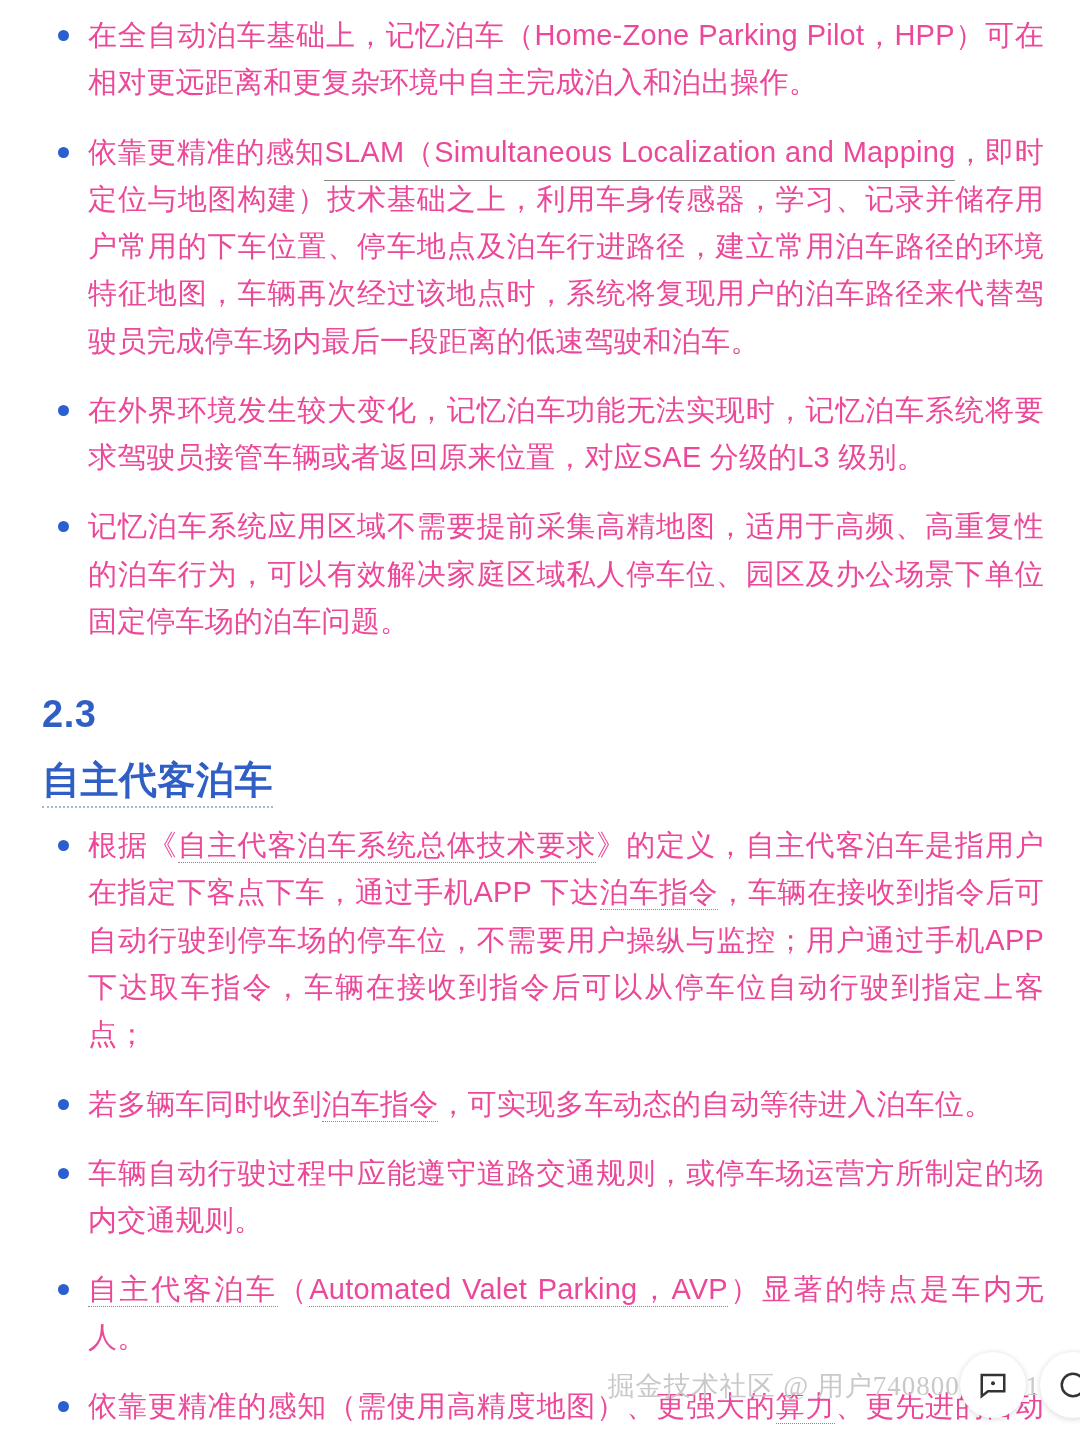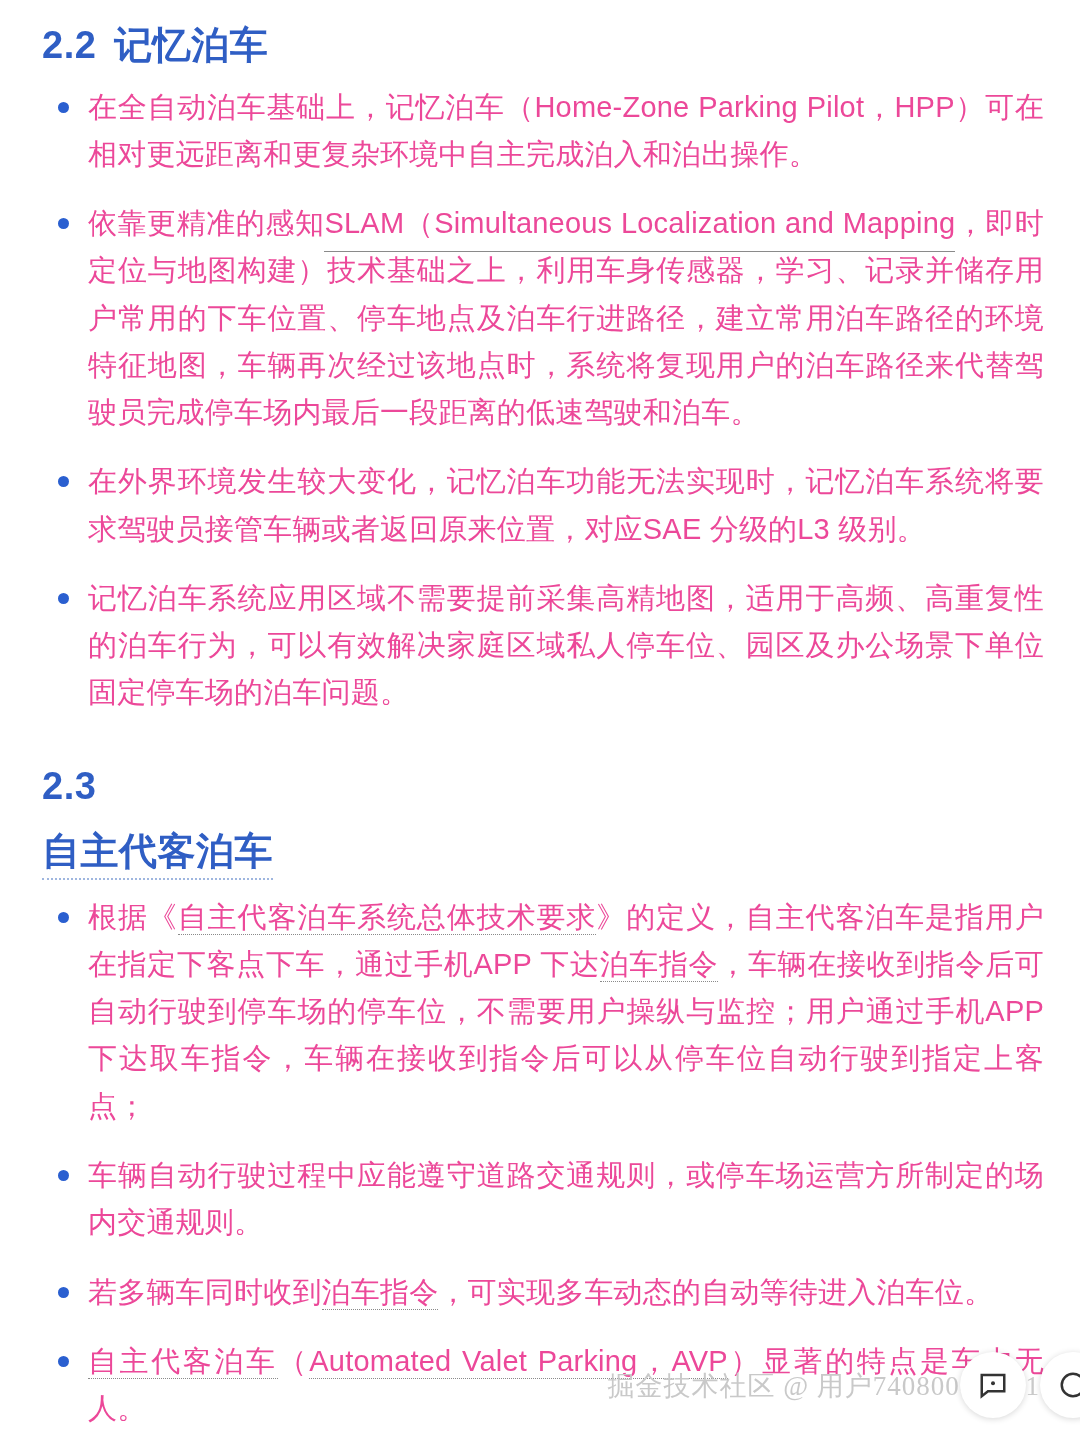--- a/index.html
+++ b/index.html
@@ -110,24 +110,20 @@
     align-items: center;
     justify-content: center;
   }
   .fab svg { display: block; }
 </style>
 </head>
 <body>
 
 <div class="doc">
 
-  <h2 class="section-heading">
-    <span class="num">2.2</span>
-    <span class="txt">记忆泊车</span>
-  </h2>
 
   <ul class="bullets">
     <li>
       <span><span>在全自动泊车基础上，记忆泊车（Home-Zone Parking Pilot，HPP）可在相对更远距离和更复杂环境中自主完成泊入和泊出操作。</span></span>
     </li>
     <li>
       <span><span>依靠更精准的感知</span><span class="u-solid">SLAM（Simultaneous Localization and Mapping</span><span>，即时定位与地图构建）技术基础之上，利用车身传感器，学习、记录并储存用户常用的下车位置、停车地点及泊车行进路径，建立常用泊车路径的环境特征地图，车辆再次经过该地点时，系统将复现用户的泊车路径来代替驾驶员完成停车场内最后一段距离的低速驾驶和泊车。</span></span>
     </li>
     <li>
       <span><span>在外界环境发生较大变化，记忆泊车功能无法实现时，记忆泊车系统将要求驾驶员接管车辆或者返回原来位置，对应SAE 分级的L3 级别。</span></span>
@@ -140,24 +136,24 @@
   <h2 class="section-heading spaced">
     <span class="num">2.3</span>
     <span class="txt heading-dotted">自主代客泊车</span>
   </h2>
 
   <ul class="bullets">
     <li>
       <span><span>根据《</span><span class="u-dot">自主代客泊车系统总体技术要求</span><span>》的定义，自主代客泊车是指用户在指定下客点下车，通过手机APP 下达</span><span class="u-dot">泊车指令</span><span>，车辆在接收到指令后可自动行驶到停车场的停车位，不需要用户操纵与监控；用户通过手机APP 下达取车指令，车辆在接收到指令后可以从停车位自动行驶到指定上客点；</span></span>
     </li>
     <li>
-      <span><span>车辆自动行驶过程中应能遵守道路交通规则，或停车场运营方所制定的场内交通规则。</span></span>
+      <span><span>若多辆车同时收到</span><span class="u-dot">泊车指令</span><span>，可实现多车动态的自动等待进入泊车位。</span></span>
     </li>
     <li>
-      <span><span>若多辆车同时收到</span><span class="u-dot">泊车指令</span><span>，可实现多车动态的自动等待进入泊车位。</span></span>
+      <span><span>车辆自动行驶过程中应能遵守道路交通规则，或停车场运营方所制定的场内交通规则。</span></span>
     </li>
     <li>
       <span><span class="u-dot">自主代客泊车</span><span>（</span><span class="u-dot">Automated Valet Parking，AVP</span><span>）显著的特点是车内无人。</span></span>
     </li>
     <li>
       <span><span>依靠更精准的感知（需使用高精度地图）、更强大的</span><span class="u-dot">算力</span><span>、更先进的自动驾驶算法，</span></span>
     </li>
   </ul>
 
   <div class="watermark">掘金技术社区 @ 用户7408008481 1</div>

